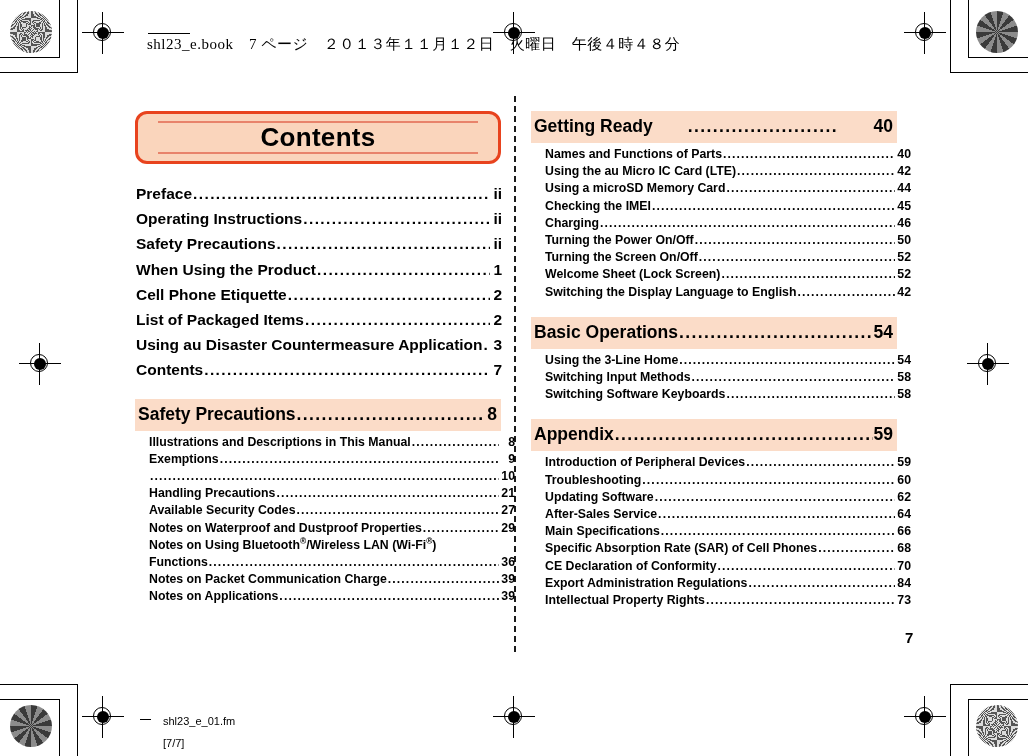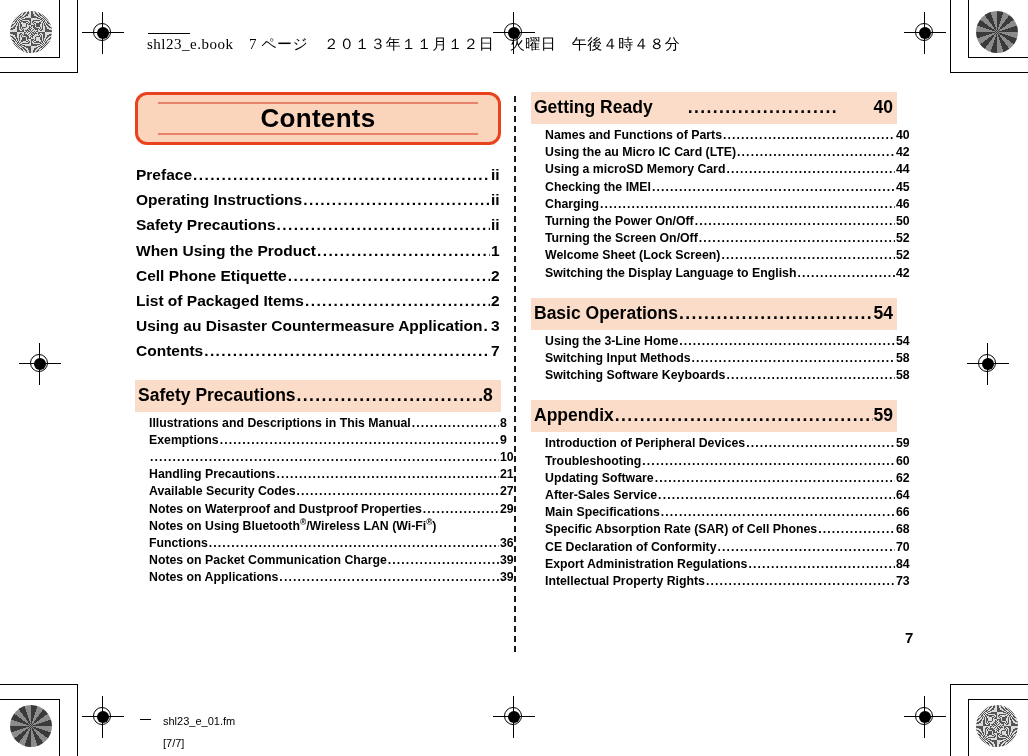--- a/index.html
+++ b/index.html
@@ -101,21 +101,21 @@
   
   .page {
     position: absolute;
     left: 0; top: 0;
     width: 873px;
     height: 756px;
   }
 
   .col {
     position: absolute;
-    top: 92px;
+    top: 111px;
     width: 366px;
   }
   .col-left  { left: 135px; }
   .col-right { left: 531px; }
 
   .divider {
     position: absolute;
     left: 514px;
     top: 96px;
     width: 0;
@@ -174,20 +174,21 @@
     white-space: nowrap;
     letter-spacing: 1.4px;
     font-weight: bold;
   }
   .toc-line .leader::after {
     content: "........................................................"
              "........................................................";
   }
   .toc-line .page-no {
     flex: 0 0 auto;
+    text-align: right;
     white-space: nowrap;
   }
 
   
   .lvl1 {
     font-size: 15.5px;
     line-height: 25.2px;
     padding-left: 1px;
   }
   .lvl1 .page-no { min-width: 11px; }

